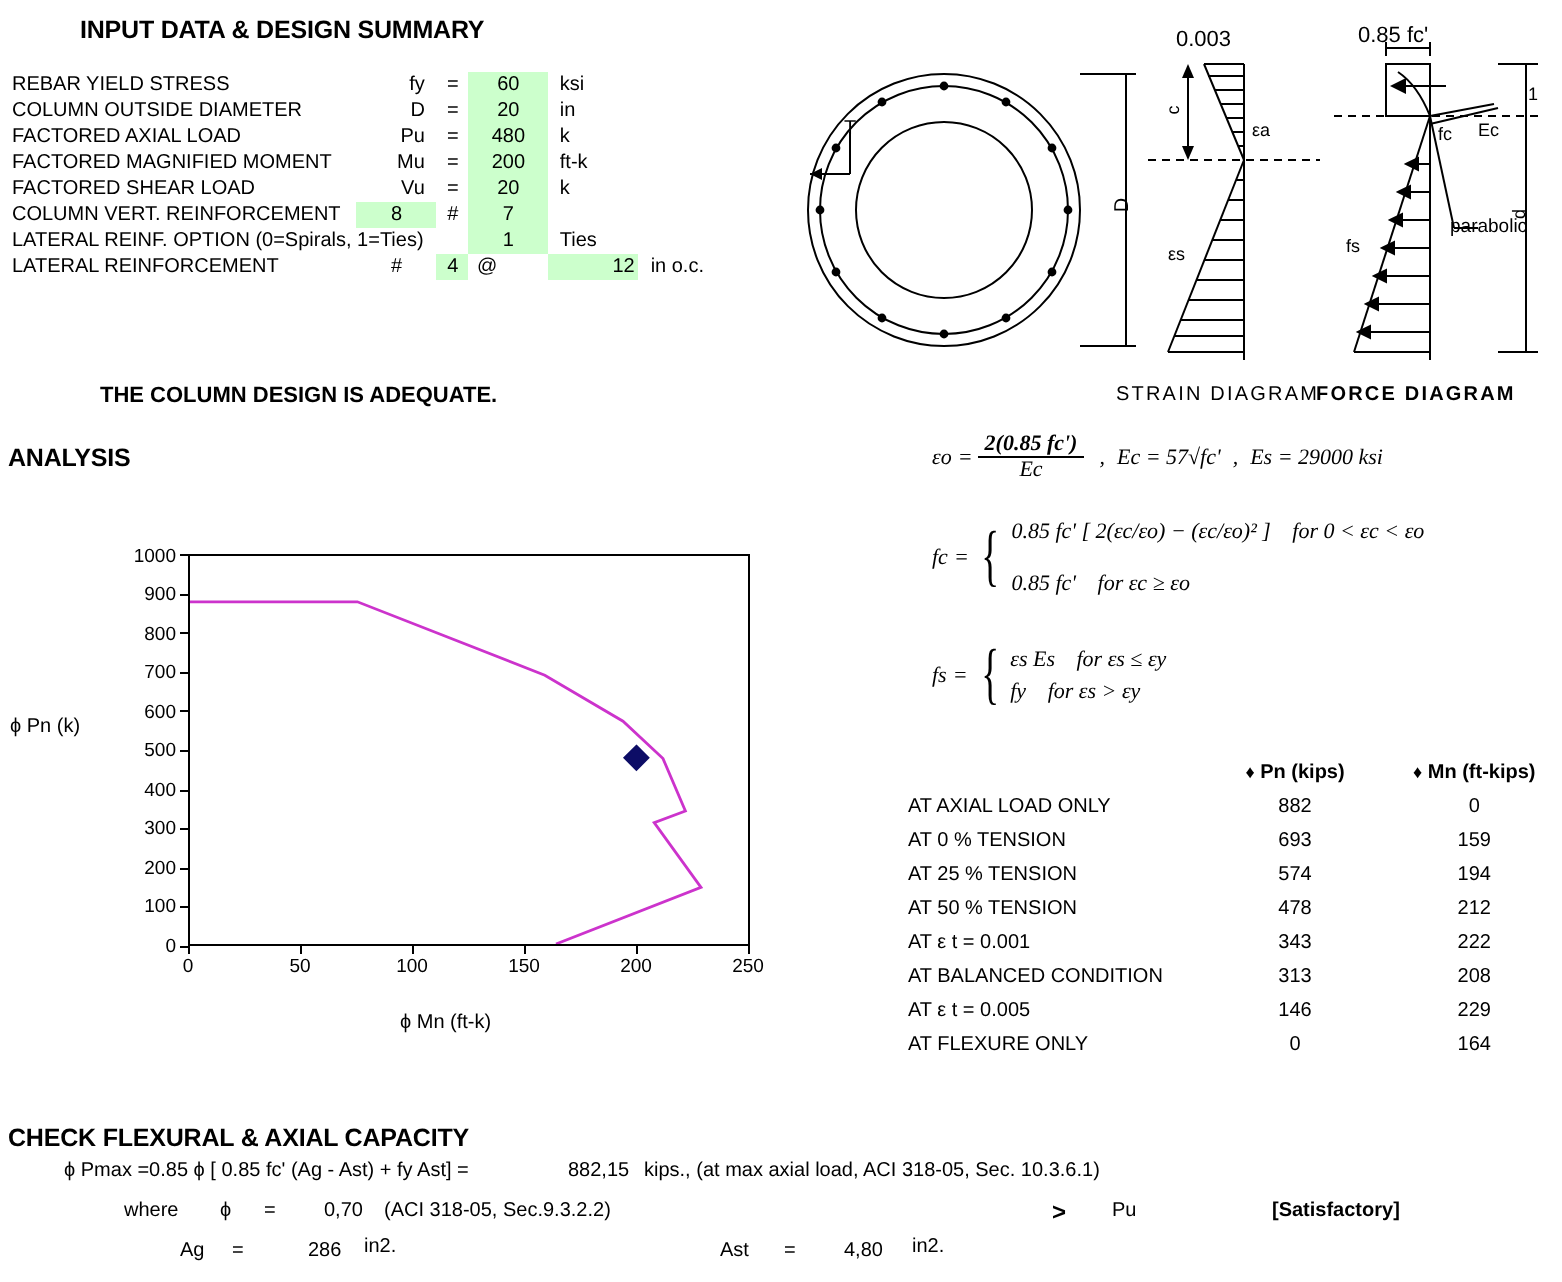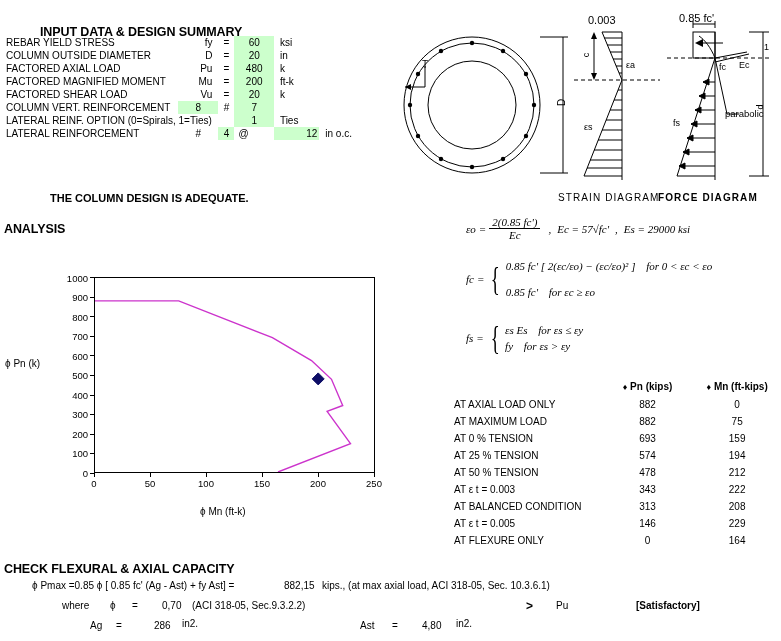--- a/index.html
+++ b/index.html
@@ -106,21 +106,21 @@
     left: 466px;
     top: 216px;
     width: 312px;
     height: 160px;
     font-family: "Liberation Serif", serif;
     font-style: italic;
     font-size: 11px;
     color: #000;
   }
   .frac { display: inline-block; text-align: center; vertical-align: middle; }
-  .frac .num { display: block; border-bottom: 1px solid #000; padding: 0 3px; }
+  .frac .num { display: block; border-bottom: 1px solid #000; padding: 0 3px; font-weight: bold; }
   .frac .den { display: block; padding: 0 3px; }
   .brace {
     display: inline-block;
     font-size: 34px;
     font-style: normal;
     line-height: 0.72;
     transform: scaleX(0.55);
     vertical-align: middle;
   }
 
@@ -139,21 +139,21 @@
   svg { display: block; }
   .vlabel {
     position: absolute;
     font-size: 10px;
     white-space: nowrap;
   }
 </style>
 </head>
 <body>
 
-<div class="abs sec-title" style="left:4px; top:25px;padding-left:36px;">INPUT DATA &amp; DESIGN SUMMARY</div>
+<div class="abs sec-title" style="left:4px; top:8px;padding-left:36px;">INPUT DATA &amp; DESIGN SUMMARY</div>
 
 <table class="abs" id="input-table">
   <tbody>
     <tr>
       <td class="c-label">REBAR YIELD STRESS</td>
       <td class="c-sym">fy</td>
       <td class="c-eq">=</td>
       <td class="c-val hl">60</td>
       <td class="c-unit">ksi</td>
     </tr>
@@ -467,41 +467,36 @@
       </td>
     </tr>
   </thead>
   <tbody>
     <tr>
       <td class="r-label">AT AXIAL LOAD ONLY</td>
       <td class="r-pn">882</td>
       <td class="r-mn">0</td>
     </tr>
     <tr>
-      <td class="r-label">AT MAXIMUM LOAD</td>
-      <td class="r-pn">882</td>
-      <td class="r-mn">75</td>
-    </tr>
-    <tr>
       <td class="r-label">AT 0 % TENSION</td>
       <td class="r-pn">693</td>
       <td class="r-mn">159</td>
     </tr>
     <tr>
       <td class="r-label">AT 25 % TENSION</td>
       <td class="r-pn">574</td>
       <td class="r-mn">194</td>
     </tr>
     <tr>
       <td class="r-label">AT 50 % TENSION</td>
       <td class="r-pn">478</td>
       <td class="r-mn">212</td>
     </tr>
     <tr>
-      <td class="r-label">AT ε t = 0.003</td>
+      <td class="r-label">AT ε t = 0.001</td>
       <td class="r-pn">343</td>
       <td class="r-mn">222</td>
     </tr>
     <tr>
       <td class="r-label">AT BALANCED CONDITION</td>
       <td class="r-pn">313</td>
       <td class="r-mn">208</td>
     </tr>
     <tr>
       <td class="r-label">AT ε t = 0.005</td>

